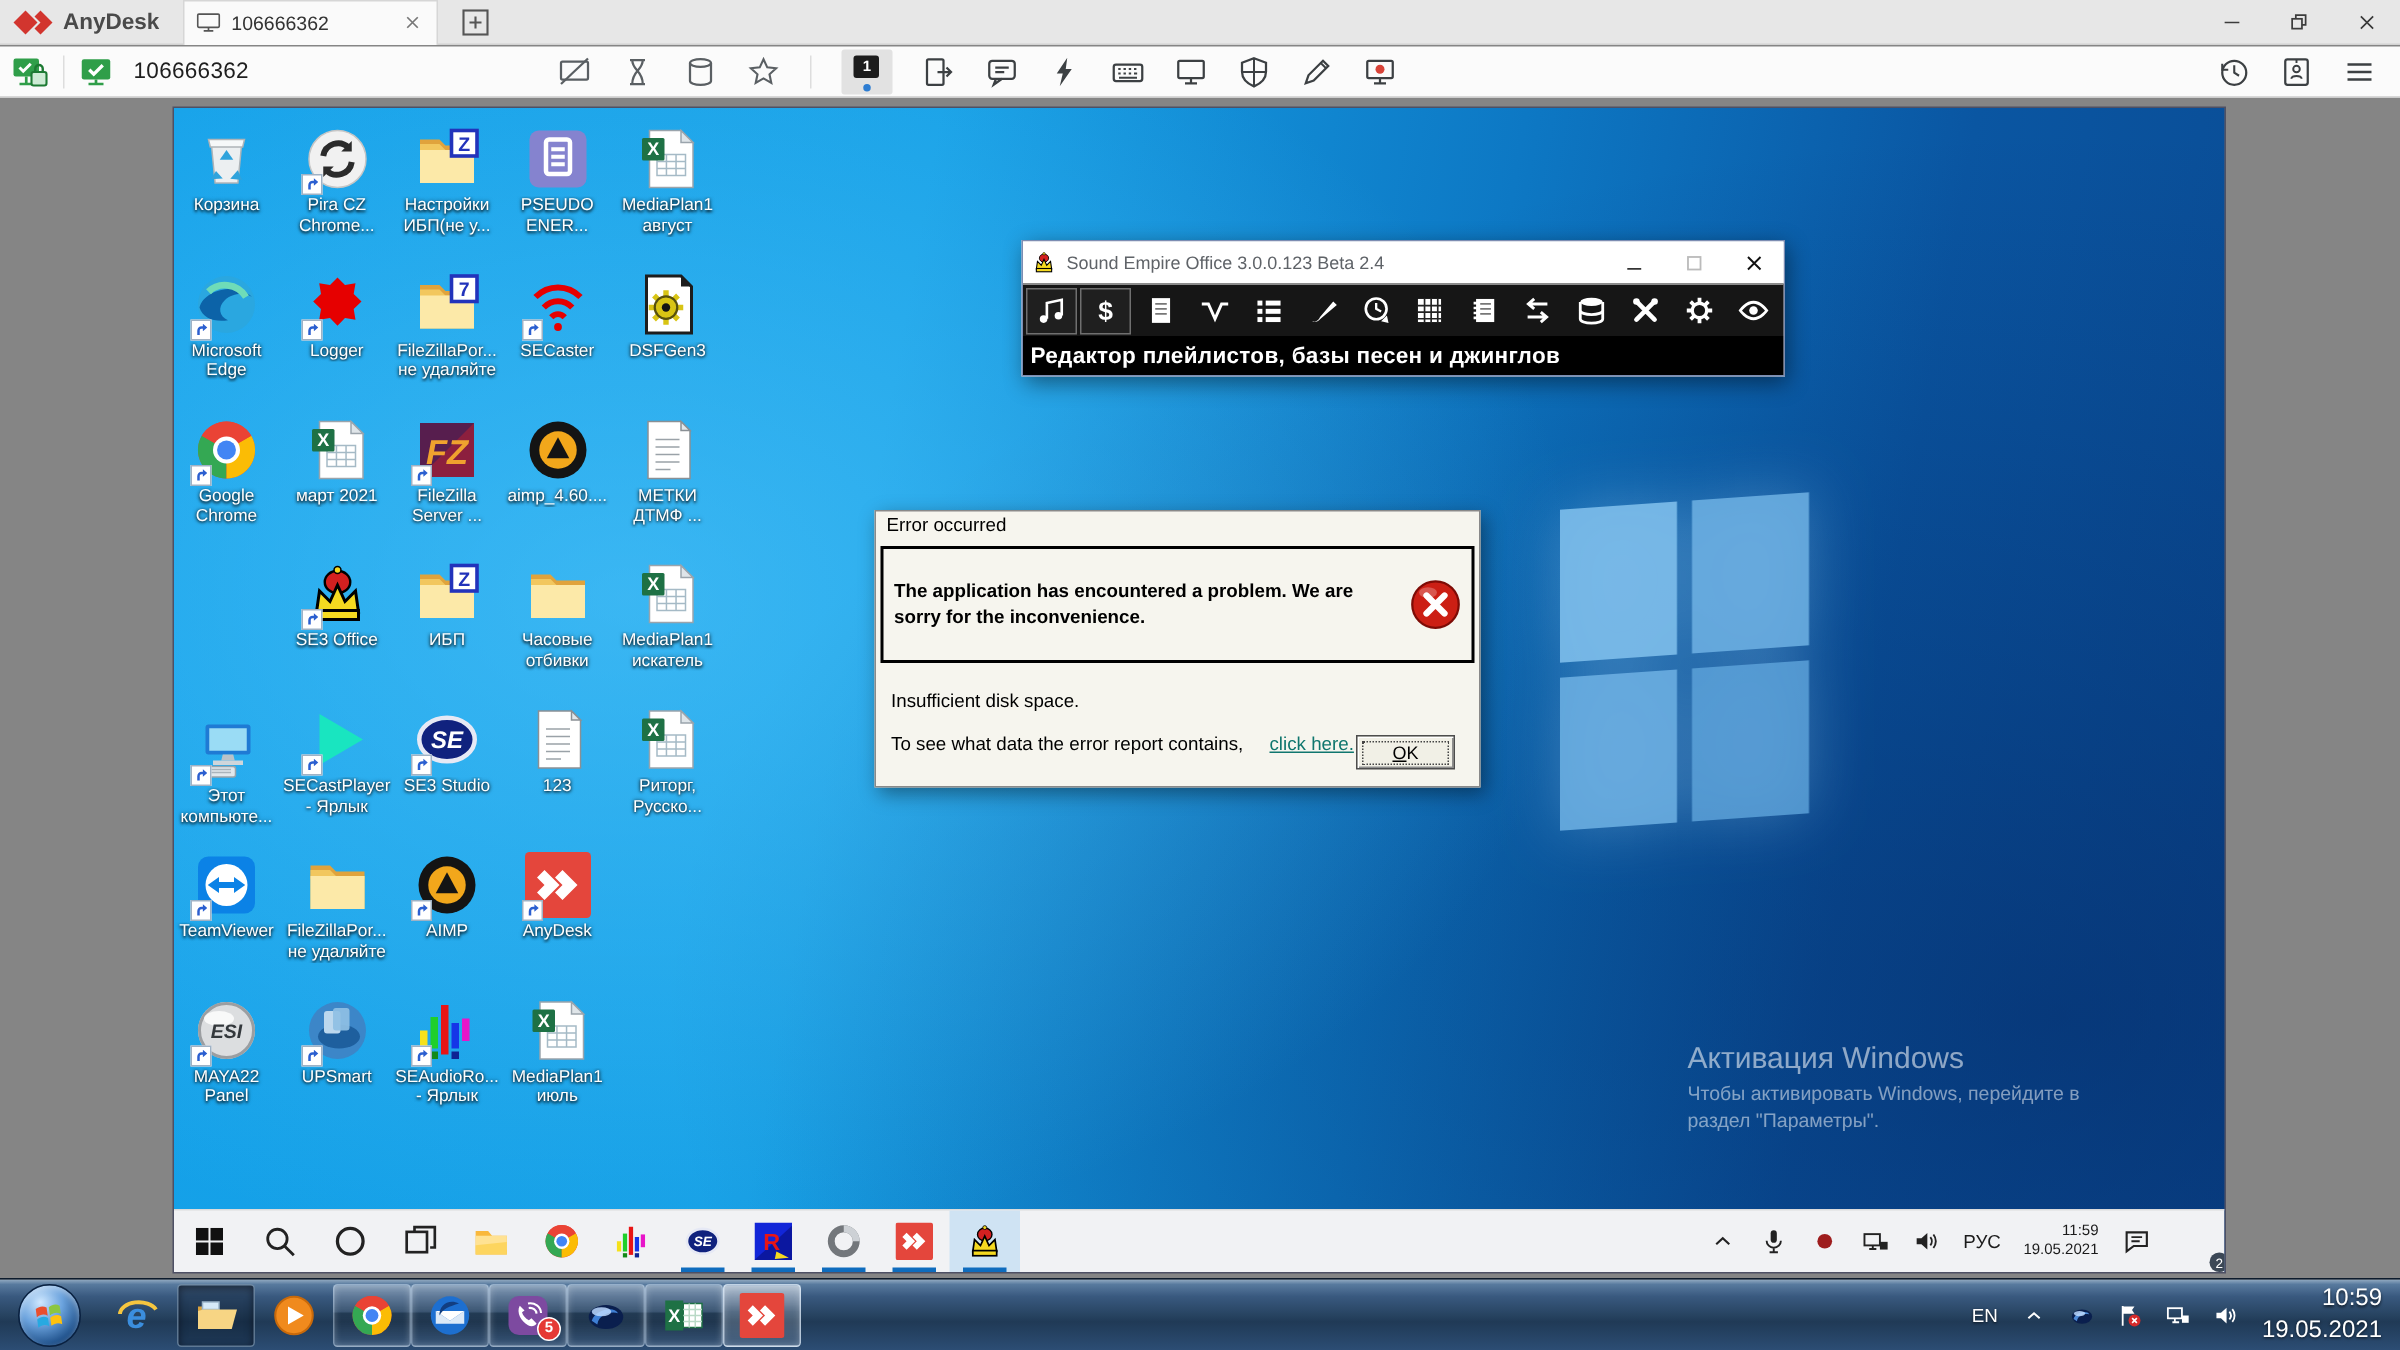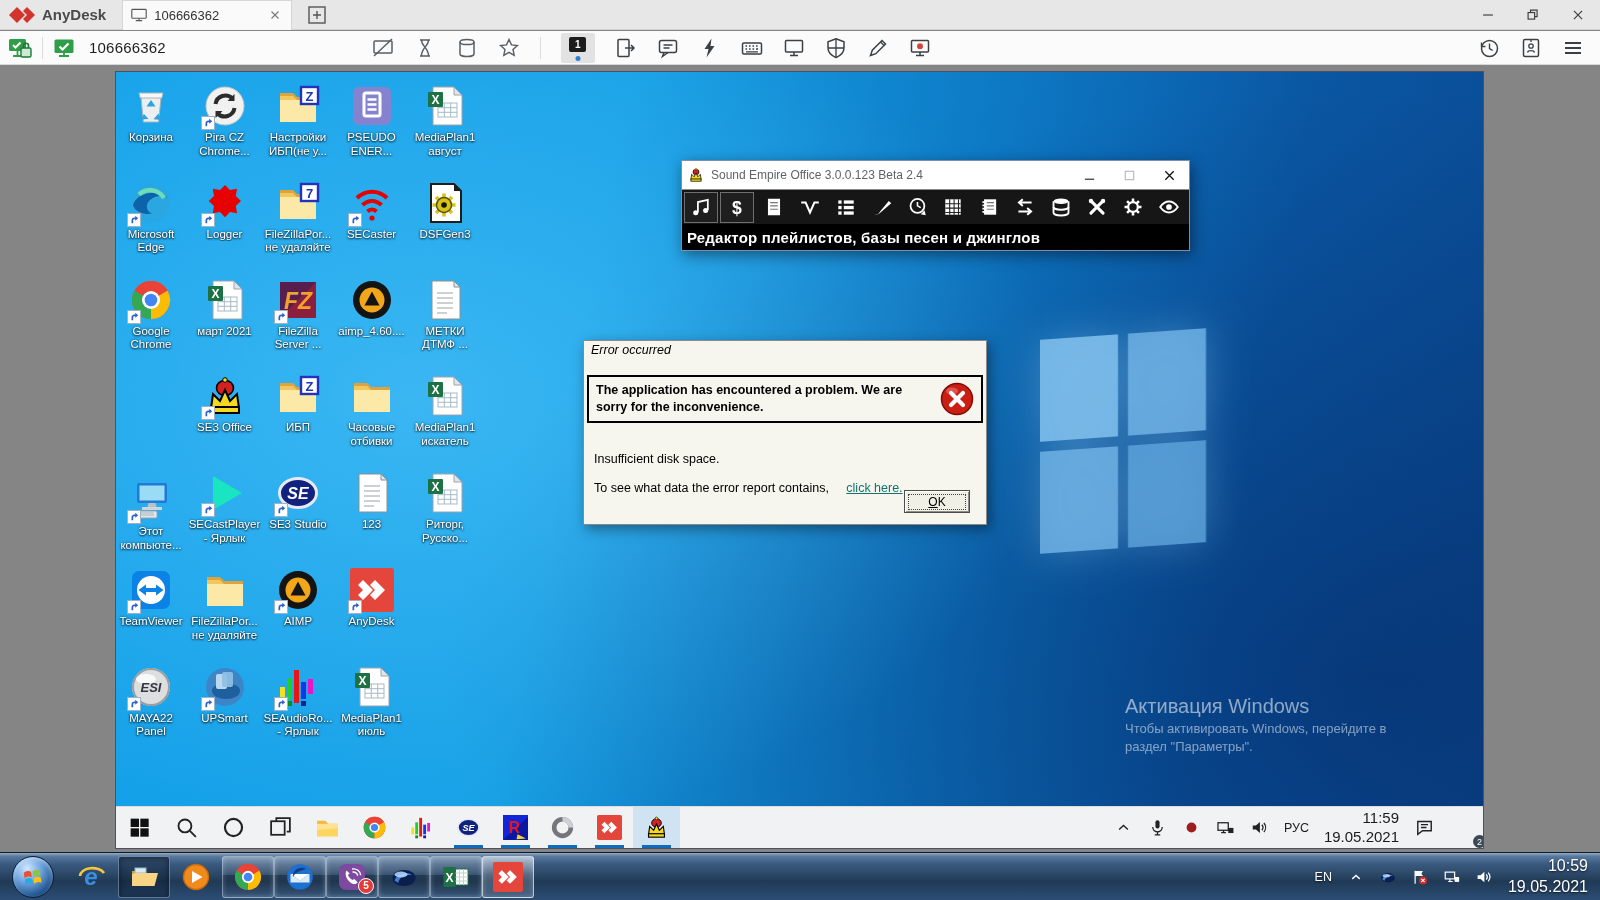--- a/index.html
+++ b/index.html
@@ -67,42 +67,42 @@
   .se-ctl{width:40px;height:25px;display:flex;align-items:center;justify-content:center;}
   .se-ctl svg{width:13px;height:13px;}
   .se-toolbar{height:35px;background:#161616;border-top:1px solid #8b8b8b;display:flex;align-items:center;padding:0 2px;}
   .se-slot{width:36px;height:31px;display:flex;align-items:center;justify-content:center;}
   .se-slot svg{width:22px;height:22px;}
   .se-slot.boxed{border:1px solid #6f6f6f;background:#1f1f1f;width:34px;margin-right:2px;}
   .se-status{height:26px;background:#000;color:#fff;font-size:15px;font-weight:600;display:flex;align-items:center;padding:0 5px;letter-spacing:.2px;white-space:nowrap;}
 
   
   .dlg{position:absolute;left:467px;top:268px;width:404px;height:185px;background:#f6f5ee;border:1px solid #898989;box-shadow:3px 4px 12px rgba(0,0,0,.4);font-size:12.5px;color:#000;}
-  .dlg-title{height:18px;display:flex;align-items:center;padding:0 7px;font-style:italic;}
-  .dlg-head{margin:16px 3px;border:2px solid #000;display:flex;align-items:center;padding:5px 7px;}
+  .dlg-title{height:18px;display:flex;align-items:center;padding:0 7px;}
+  .dlg-head{margin:5px 3px;border:2px solid #000;display:flex;align-items:center;padding:20px 7px;}
   .dlg-head-text{flex:1;font-weight:bold;line-height:1.35;padding-right:6px;}
   .dlg-erricon{width:34px;height:34px;flex:0 0 34px;}
   .dlg-body{padding:13px 10px 0 10px;}
   .dlg-line2{margin-top:15px;}
   .dlg a{color:#0f766e;text-decoration:underline;cursor:pointer;margin-left:14px;}
   .ok-btn{position:absolute;right:16px;bottom:11px;width:66px;height:23px;background:#f1f0e6;border:1px solid #4d4d4d;box-shadow:inset 1px 1px 0 #fff,inset -1px -1px 0 #8e8e8e;display:flex;align-items:center;justify-content:center;cursor:pointer;}
   .ok-inner{width:58px;height:16px;border:1px dotted #444;display:flex;align-items:center;justify-content:center;font-size:12px;}
   .ok-inner .accel{text-decoration:underline;}
 
   
   .rtaskbar{position:absolute;left:0;top:734px;width:1367px;height:42px;background:#f1f2f4;border-top:1px solid #dcdcdc;display:flex;align-items:stretch;}
   .rt-item{position:relative;width:47px;display:flex;align-items:center;justify-content:center;}
   .rt-item svg{width:25px;height:25px;}
   .rt-item.open::after{content:"";position:absolute;left:9px;right:9px;bottom:0;height:3px;background:#0f6cbd;}
   .rt-item.active{background:#cfe3f3;}
   .rt-tray{margin-left:auto;display:flex;align-items:center;padding-right:42px;}
   .rt-tray .ticon{width:24px;height:24px;margin:0 5px;}
   .rt-tray .ticon svg{width:19px;height:19px;}
   .rt-lang{font-size:12.5px;color:#1b1b1b;margin:0 7px;}
-  .rt-clock{font-size:15px;color:#1b1b1b;text-align:right;line-height:1.25;margin:0 8px;}
+  .rt-clock{font-size:10px;color:#1b1b1b;text-align:right;line-height:1.25;margin:0 8px;}
   .rt-action{position:relative;}
   .rt-badge{position:absolute;right:-3px;bottom:0;width:13px;height:13px;border-radius:50%;background:#3c4856;color:#fff;font-size:9px;display:flex;align-items:center;justify-content:center;}
 
   
   .htaskbar{position:absolute;left:0;top:852px;width:1600px;height:48px;display:flex;align-items:center;
     background:linear-gradient(#93abc2 0%,#587a9e 7%,#39597f 24%,#26425f 52%,#203a56 60%,#2c4d74 100%);border-top:1px solid #0d1b2c;}
   .orb{width:42px;height:42px;margin-left:12px;border-radius:50%;position:relative;flex:0 0 42px;
     background:radial-gradient(circle at 35% 28%,#cfe8ff,#6aa2dd 38%,#23558f 72%,#0b2a52);border:1px solid #0a2140;box-shadow:inset 0 2px 4px rgba(255,255,255,.5);display:flex;align-items:center;justify-content:center;}
   .orb svg{width:30px;height:30px;}
   .hbtns{display:flex;margin-left:12px;height:44px;align-items:center;}

